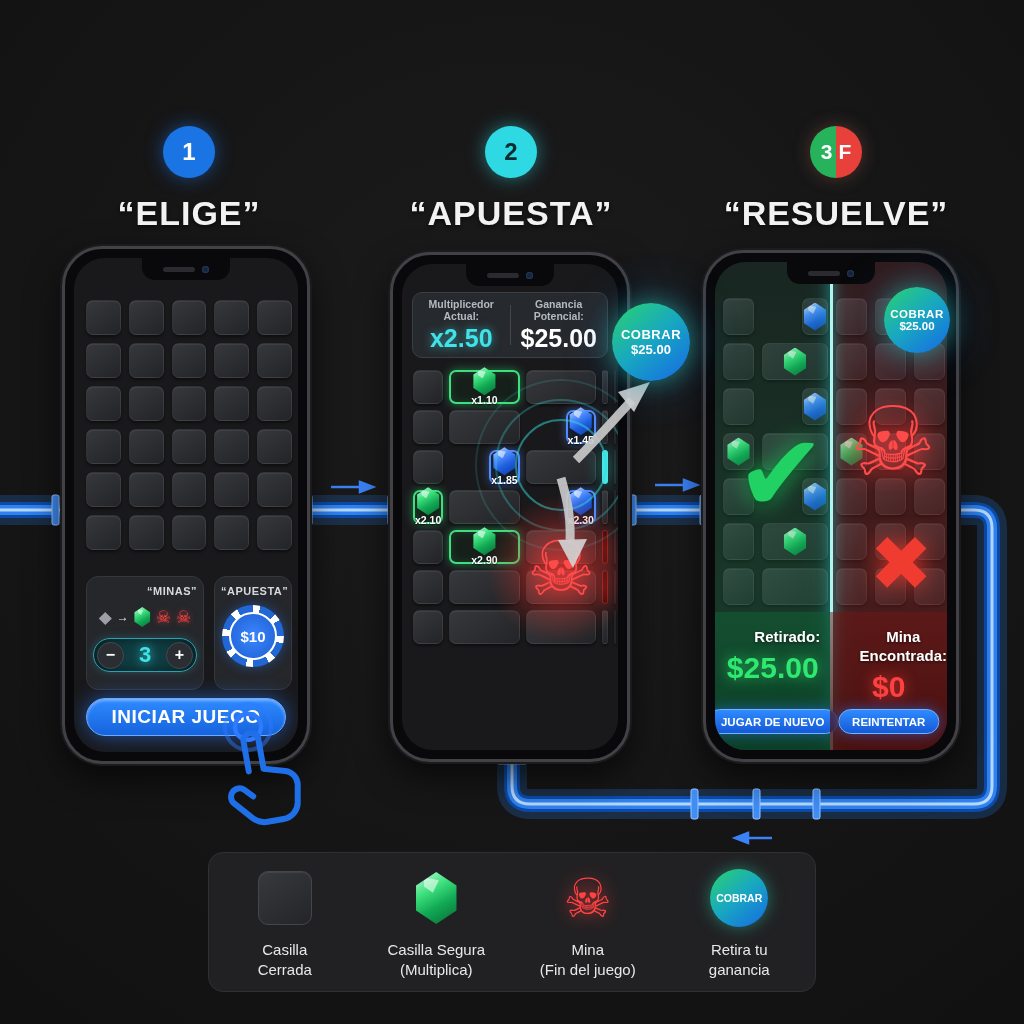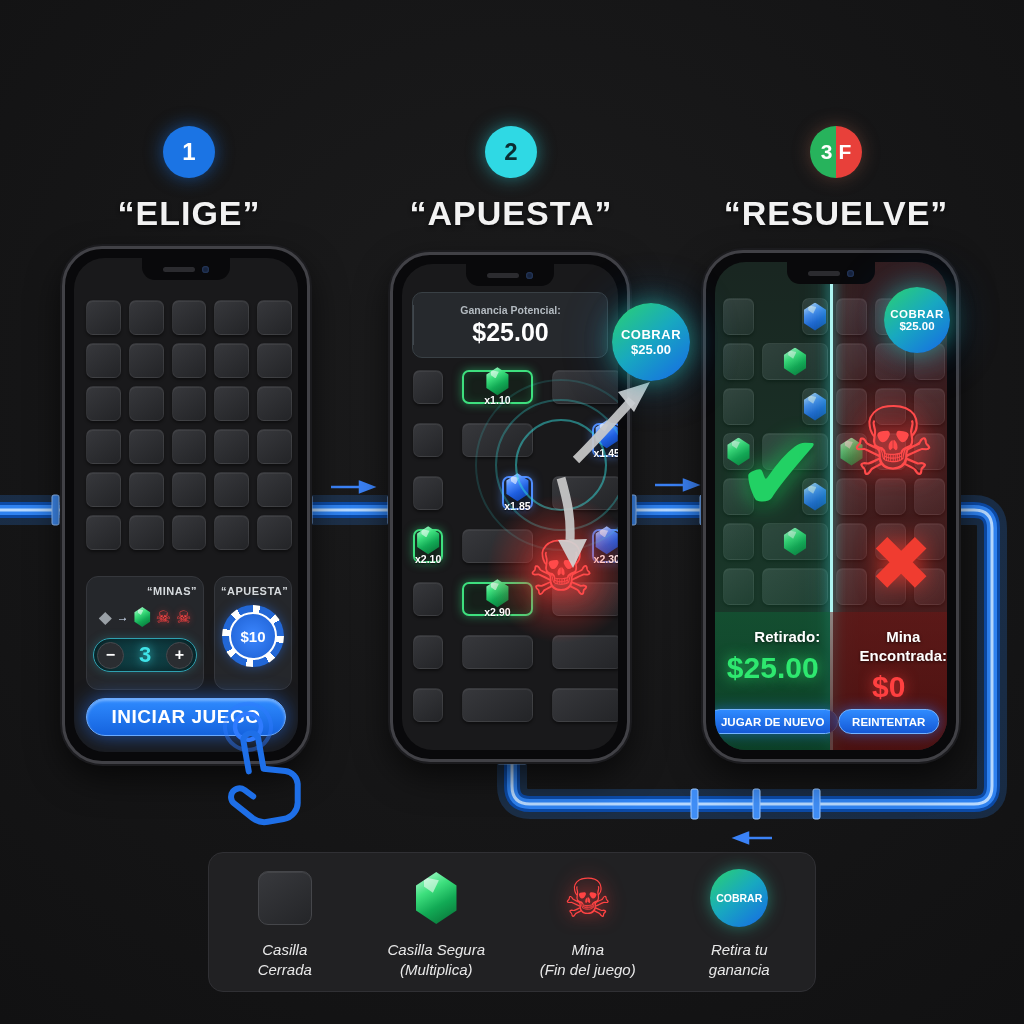--- a/index.html
+++ b/index.html
@@ -118,21 +118,21 @@
     border-radius:15px;display:flex;align-items:center;z-index:2;}
   .legend-item{flex:1;text-align:center;}
   .legend-icon{height:66px;display:flex;align-items:center;justify-content:center;}
   .legend-tile{width:54px;height:54px;border-radius:10px;background:linear-gradient(145deg,#38393d,#242528);
     border:1px solid #45464a;box-shadow:inset 0 1px 0 rgba(255,255,255,.07);}
   .legend-gem{width:44px;height:52px;}
   .legend-skull{font-size:54px;color:#ff4343;line-height:1;text-shadow:0 0 18px rgba(255,60,60,.85);}
   .legend-cobrar{width:58px;height:58px;border-radius:50%;display:flex;align-items:center;justify-content:center;
     background:linear-gradient(140deg,#2bd36e 0%,#18a8c0 48%,#1668e6 100%);box-shadow:0 0 16px rgba(40,190,160,.55);
     font-size:10.5px;font-weight:800;color:#fff;}
-  .legend-label{margin-top:9px;font-size:15px;color:#e8e8e8;line-height:1.3;font-style:italic;}
+  .legend-label{margin-top:9px;font-size:15px;color:#e8e8e8;line-height:1.3;}
   .legend-label span{display:block;}
 
   .z-top{position:absolute;inset:0;z-index:6;pointer-events:none;}
 </style>
 </head>
 <body>
 
 <div class="canvas">
 
   <svg style="position:absolute;inset:0;z-index:1;" width="1024" height="1024" viewBox="0 0 1024 1024" fill="none">
@@ -245,27 +245,31 @@
     </div>
   </div>
 
   <div class="phone" style="left:390px;top:252px;width:240px;height:510px;">
     <div class="screen">
       <div class="notch">
           <div class="slot"></div>
           <div class="cam"></div>
         </div>
       <div class="stats">
+        <div class="stat">
+          <div class="stat-label">Multiplicedor Actual:</div>
+          <div class="stat-value cyan">x2.50</div>
+        </div>
         <div class="stat-divider"></div>
         <div class="stat">
           <div class="stat-label">Ganancia Potencial:</div>
           <div class="stat-value">$25.00</div>
         </div>
       </div>
-      <div class="grid" style="left:11px;top:106px;width:200px;grid-template-columns:repeat(5,1fr);grid-auto-rows:34px;gap:19px;text-align:right;">
+      <div class="grid" style="left:11px;top:106px;width:200px;grid-template-columns:repeat(5,1fr);grid-auto-rows:34px;gap:6px;text-align:right;">
           <div class="cell"></div>
           <div class="cell revealed green">
             <div class="gem green"></div>
             <div class="cell-label">x1.10</div>
           </div>
           <div class="cell"></div>
           <div class="cell"></div>
           <div class="cell"></div>
           <div class="cell"></div>
           <div class="cell"></div>

